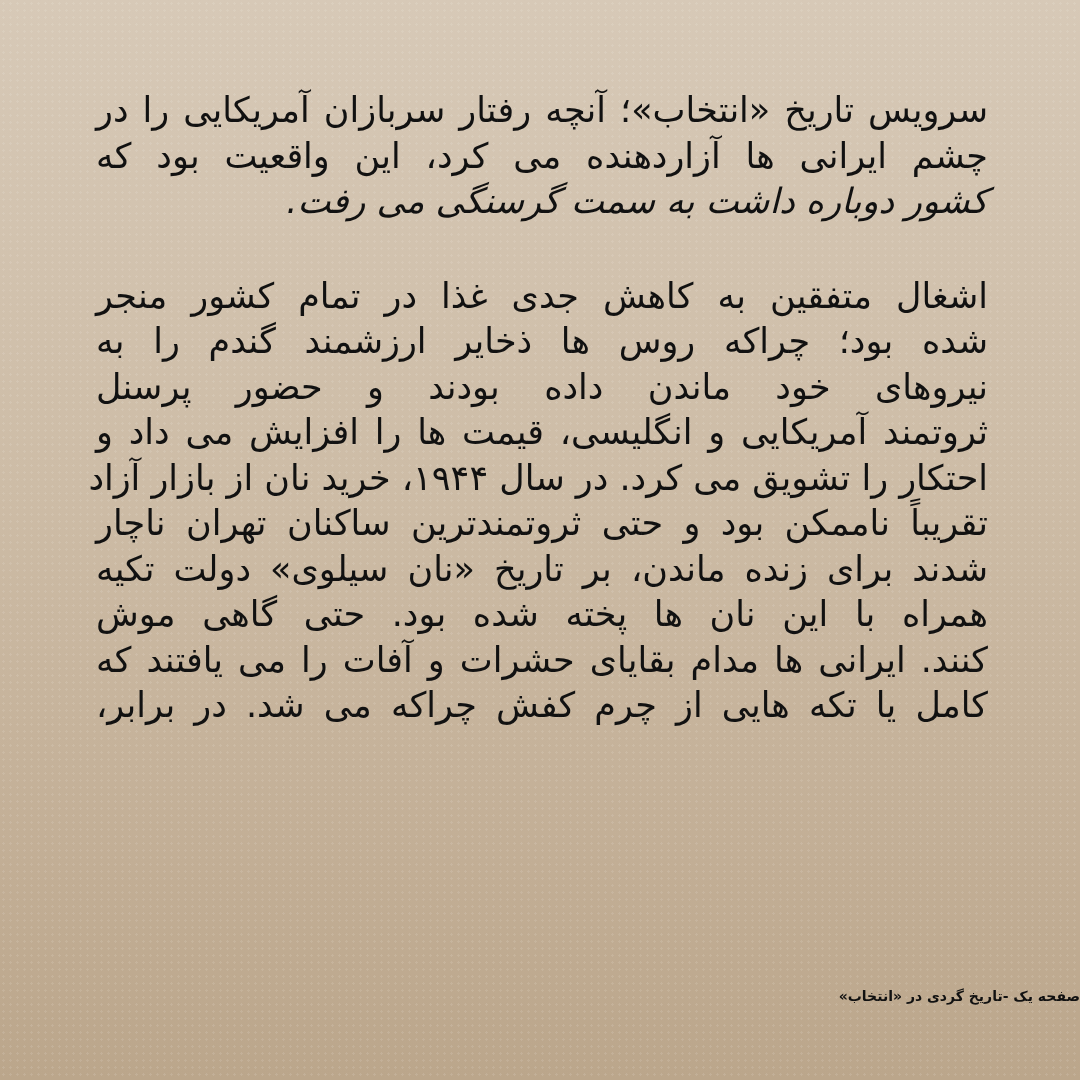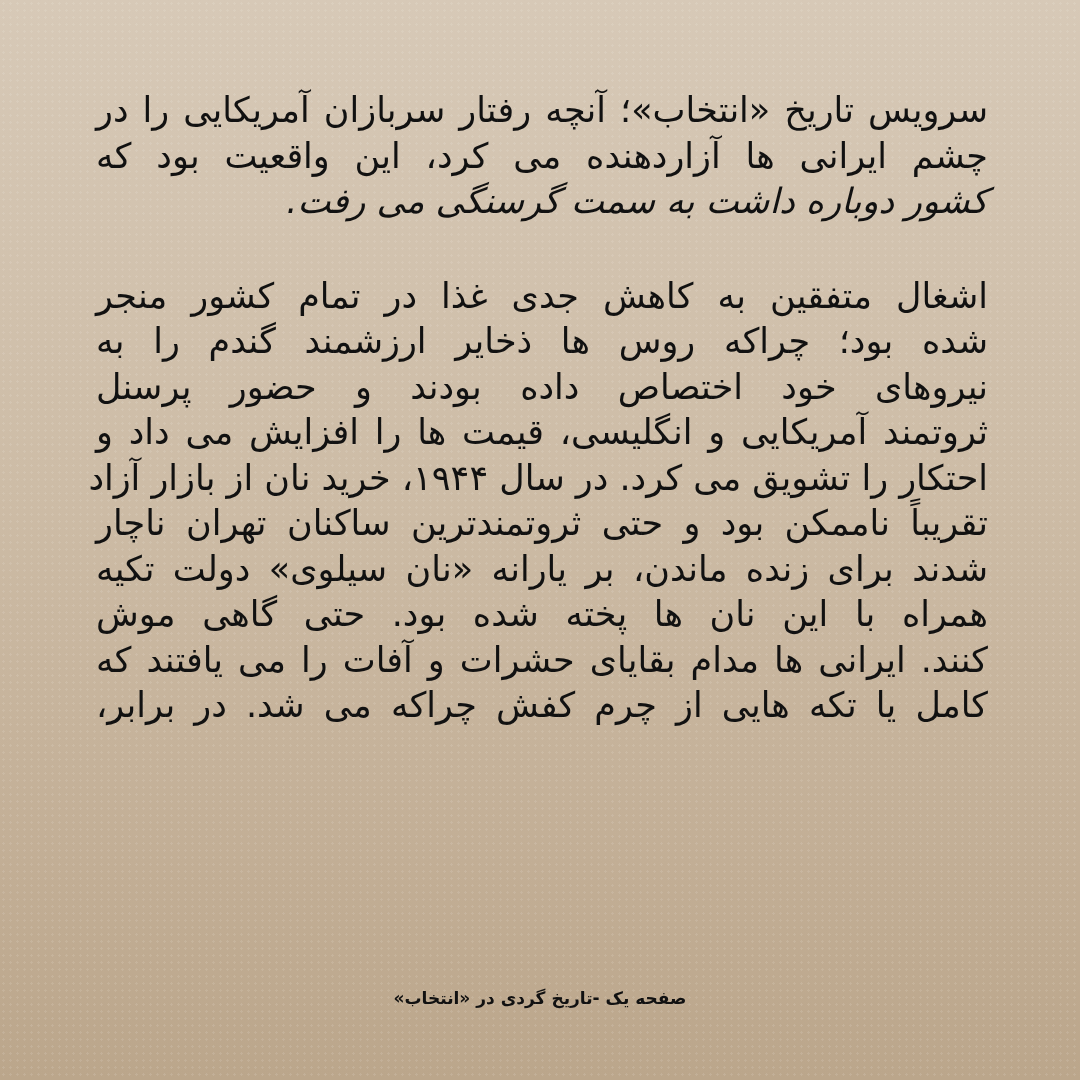--- a/index.html
+++ b/index.html
@@ -31,45 +31,45 @@
       white-space: nowrap;
       text-align: justify;
       text-align-last: justify;
       letter-spacing: 0;
     }
     .para + .para { margin-top: 49px; }
     .para .line:last-child.short { text-align-last: right; font-style: italic; }
     .footer {
       position: absolute;
       left: 0; right: 0; top: 988px;
-      text-align: center;
+      text-align: right;
       direction: rtl;
-      font-size: 17px;
+      font-size: 14px;
       font-weight: bold;
       color: #111;
     }
   </style>
 </head>
 <body>
 
 <div class="texture"></div>
 
 <div class="content">
   <div class="para">
     <span class="line">سرویس تاریخ «انتخاب»؛ آنچه رفتار سربازان آمریکایی را در</span>
     <span class="line">چشم ایرانی ها آزاردهنده می کرد، این واقعیت بود که</span>
     <span class="line short" style="text-align-last:right;">کشور دوباره داشت به سمت گرسنگی می رفت.</span>
   </div>
   <div class="para">
     <span class="line">اشغال متفقین به کاهش جدی غذا در تمام کشور منجر</span>
     <span class="line">شده بود؛ چراکه روس ها ذخایر ارزشمند گندم را به</span>
-    <span class="line">نیروهای خود اختصاص داده بودند و حضور پرسنل</span>
+    <span class="line">نیروهای خود ماندن داده بودند و حضور پرسنل</span>
     <span class="line">ثروتمند آمریکایی و انگلیسی، قیمت ها را افزایش می داد و</span>
     <span class="line">احتکار را تشویق می کرد. در سال ۱۹۴۴، خرید نان از بازار آزاد</span>
     <span class="line">تقریباً ناممکن بود و حتی ثروتمندترین ساکنان تهران ناچار</span>
-    <span class="line">شدند برای زنده ماندن، بر یارانه «نان سیلوی» دولت تکیه</span>
+    <span class="line">شدند برای زنده ماندن، بر تاریخ «نان سیلوی» دولت تکیه</span>
     <span class="line">همراه با این نان ها پخته شده بود. حتی گاهی موش</span>
     <span class="line">کنند. ایرانی ها مدام بقایای حشرات و آفات را می یافتند که</span>
     <span class="line">کامل یا تکه هایی از چرم کفش چراکه می شد. در برابر،</span>
   </div>
 </div>
 
 <div class="footer">صفحه یک -تاریخ گردی در «انتخاب»</div>
 
 </body></html>

